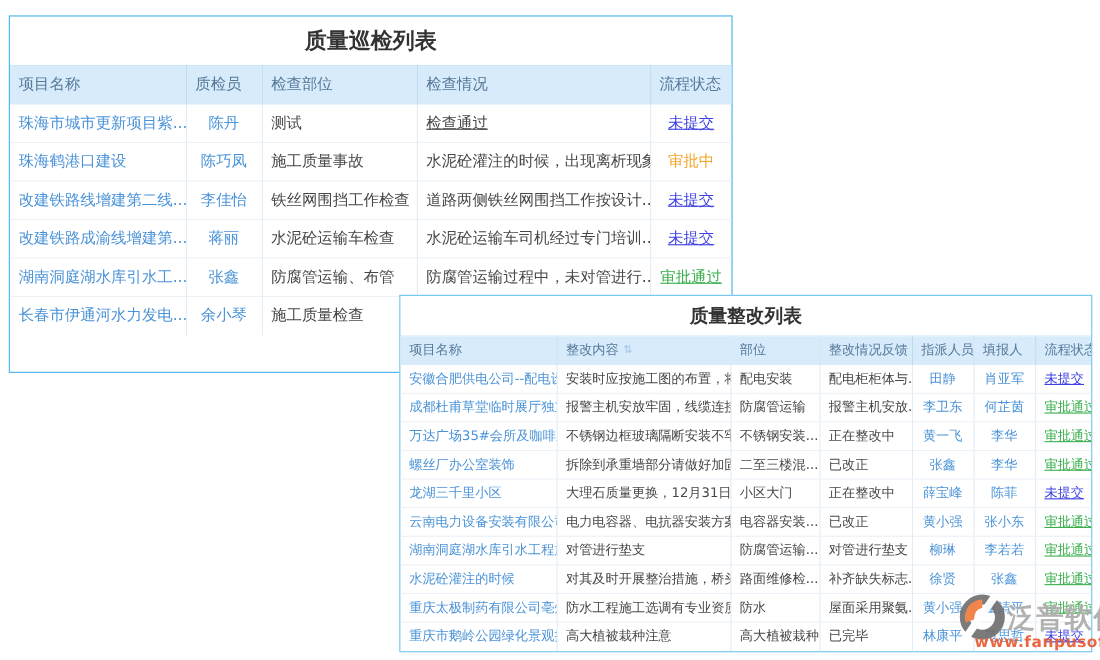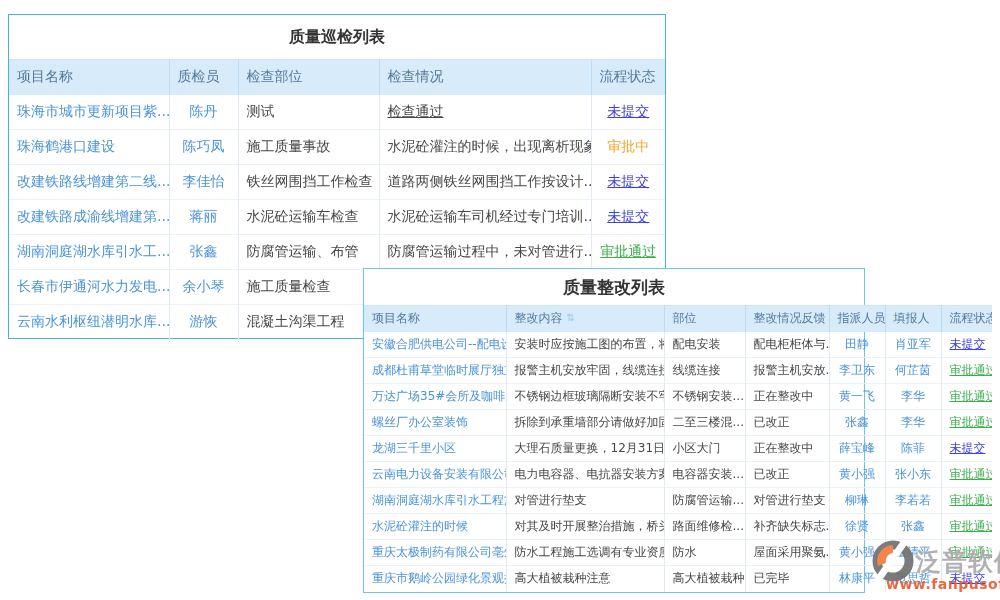--- a/index.html
+++ b/index.html
@@ -6,26 +6,26 @@
   body{
     width:1000px;height:600px;position:relative;overflow:hidden;
     background:#ffffff;
     font-family:"DejaVu Sans","Liberation Sans",sans-serif;
   }
   .panel{
     position:absolute;background:#fff;border:1px solid var(--panel-border);
     box-sizing:border-box;
   }
   #panel-inspection{left:8px;top:14px;width:658px;height:325px;}
-  #panel-rectification{left:363px;top:268px;width:502px;height:325px;border-color:var(--panel-border2);}
+  #panel-rectification{left:363px;top:268px;width:630px;height:325px;border-color:var(--panel-border2);}
   .panel-title{
     text-align:center;color:var(--title-text);font-weight:bold;
     display:flex;align-items:center;justify-content:center;
   }
-  #panel-inspection .panel-title{height:44px;font-size:16px;}
+  #panel-inspection .panel-title{height:44px;font-size:20px;}
   #panel-rectification .panel-title{height:36px;font-size:17px;}
   table{border-collapse:collapse;table-layout:fixed;width:100%;}
   th,td{
     overflow:hidden;white-space:nowrap;text-overflow:clip;
     box-sizing:border-box;padding:0 8px;
   }
   thead th{
     background:var(--header-bg);color:var(--header-text);font-weight:normal;
     text-align:left;border-right:1px solid #bcdcf2;border-top:1px solid #cfe6f6;
   }
@@ -126,27 +126,20 @@
         <td class="c-left"><span class="plain">防腐管运输过程中，未对管进行...</span></td>
         <td class="c-center"><span class="status" data-st="green">审批通过</span></td>
       </tr>
       <tr>
         <td class="c-left"><span class="link">长春市伊通河水力发电...</span></td>
         <td class="c-center"><span class="link">余小琴</span></td>
         <td class="c-left"><span class="plain">施工质量检查</span></td>
         <td class="c-left"><span class="plain"></span></td>
         <td class="c-center"><span class="status"></span></td>
       </tr>
-      <tr>
-        <td class="c-left"><span class="link">云南水利枢纽潜明水库...</span></td>
-        <td class="c-center"><span class="link">游恢</span></td>
-        <td class="c-left"><span class="plain">混凝土沟渠工程</span></td>
-        <td class="c-left"><span class="plain"></span></td>
-        <td class="c-center"><span class="status"></span></td>
-      </tr>
     </tbody>
   </table>
 </div>
 
 <div class="panel" id="panel-rectification">
   <div class="panel-title">质量整改列表</div>
   <table>
     <colgroup>
         <col style="width:142px">
         <col style="width:158px">
@@ -173,21 +166,21 @@
         <td class="c-left"><span class="plain">安装时应按施工图的布置，将...</span></td>
         <td class="c-left"><span class="plain">配电安装</span></td>
         <td class="c-left"><span class="plain">配电柜柜体与...</span></td>
         <td class="c-center"><span class="link">田静</span></td>
         <td class="c-center"><span class="link">肖亚军</span></td>
         <td class="c-center"><span class="status" data-st="blue">未提交</span></td>
       </tr>
       <tr>
         <td class="c-left"><span class="link">成都杜甫草堂临时展厅独立展...</span></td>
         <td class="c-left"><span class="plain">报警主机安放牢固，线缆连接...</span></td>
-        <td class="c-left"><span class="plain">线缆连接</span></td>
+        <td class="c-left"><span class="plain">防腐管运输</span></td>
         <td class="c-left"><span class="plain">报警主机安放...</span></td>
         <td class="c-center"><span class="link">李卫东</span></td>
         <td class="c-center"><span class="link">何芷茵</span></td>
         <td class="c-center"><span class="status" data-st="green">审批通过</span></td>
       </tr>
       <tr>
         <td class="c-left"><span class="link">万达广场35#会所及咖啡厅空...</span></td>
         <td class="c-left"><span class="plain">不锈钢边框玻璃隔断安装不牢...</span></td>
         <td class="c-left"><span class="plain">不锈钢安装...</span></td>
         <td class="c-left"><span class="plain">正在整改中</span></td>

